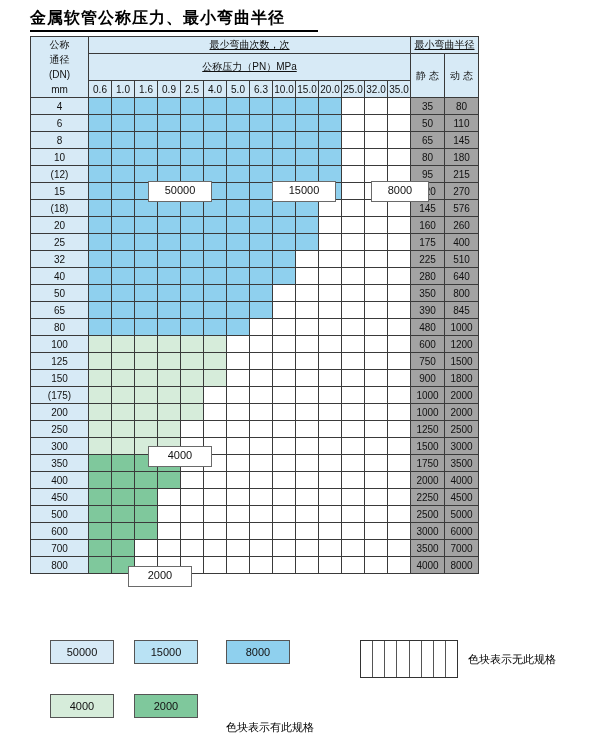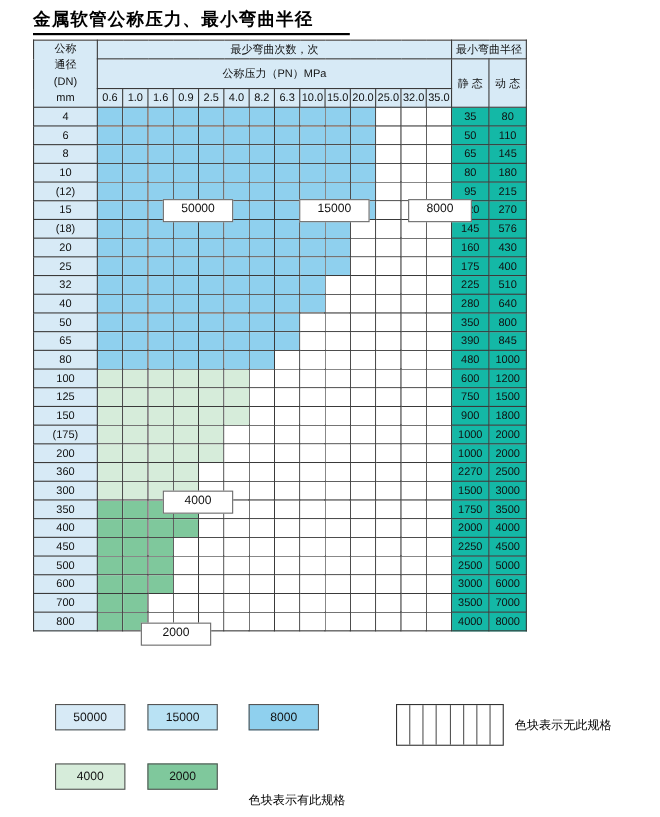--- a/index.html
+++ b/index.html
@@ -33,31 +33,31 @@
     border:1px solid #3a3a3a;
     padding:0;margin:0;
     font-size:10px;
     text-align:center;
     vertical-align:middle;
     height:17px;
     box-sizing:border-box;
     font-weight:normal;
   }
   .hdr{background:#d7eaf6;}
-  .hdr-top{height:22px;font-size:11px;}
+  .hdr-top{height:22px;font-size:11px;text-decoration:underline;}
   .dn-head{width:58px;background:#d7eaf6;font-size:11px;line-height:15px;}
   .pcol{width:23px;}
   .rcol{width:34px;}
   .rowlabel{background:#d7eaf6;font-size:11px;height:17px;}
   .vcell{position:relative;}
   .b-blue{background:#8fd0ee;}
   .b-green{background:#7fc89c;}
   .b-lgreen{background:#d6ecda;}
   .b-white{background:#ffffff;}
-  .rv{background:#14b8a6;font-size:10px;}
+  .rv{background:#a3a3a3;font-size:10px;}
 
   
   .tag{
     position:absolute;
     background:#fff;
     border:1px solid #6a6a6a;
     font-size:11px;
     text-align:center;
     line-height:17px;
     height:19px;
@@ -108,21 +108,21 @@
         <td class="hdr" rowspan="2">静 态</td>
         <td class="hdr" rowspan="2">动 态</td>
       </tr>
       <tr id="press-row">
           <td class="hdr pcol">0.6</td>
           <td class="hdr pcol">1.0</td>
           <td class="hdr pcol">1.6</td>
           <td class="hdr pcol">0.9</td>
           <td class="hdr pcol">2.5</td>
           <td class="hdr pcol">4.0</td>
-          <td class="hdr pcol">8.2</td>
+          <td class="hdr pcol">5.0</td>
           <td class="hdr pcol">6.3</td>
           <td class="hdr pcol">10.0</td>
           <td class="hdr pcol">15.0</td>
           <td class="hdr pcol">20.0</td>
           <td class="hdr pcol">25.0</td>
           <td class="hdr pcol">32.0</td>
           <td class="hdr pcol">35.0</td>
         </tr>
     </thead>
     <tbody id="tbody">
@@ -269,21 +269,21 @@
           <td class="pcol vcell b-blue"></td>
           <td class="pcol vcell b-blue"></td>
           <td class="pcol vcell b-blue"></td>
           <td class="pcol vcell b-blue"></td>
           <td class="pcol vcell b-blue"></td>
           <td class="pcol vcell b-white"></td>
           <td class="pcol vcell b-white"></td>
           <td class="pcol vcell b-white"></td>
           <td class="pcol vcell b-white"></td>
           <td class="rcol rv">160</td>
-          <td class="rcol rv">430</td>
+          <td class="rcol rv">260</td>
         </tr>
         <tr>
           <td class="rowlabel">25</td>
           <td class="pcol vcell b-blue"></td>
           <td class="pcol vcell b-blue"></td>
           <td class="pcol vcell b-blue"></td>
           <td class="pcol vcell b-blue"></td>
           <td class="pcol vcell b-blue"></td>
           <td class="pcol vcell b-blue"></td>
           <td class="pcol vcell b-blue"></td>
@@ -481,36 +481,36 @@
           <td class="pcol vcell b-white"></td>
           <td class="pcol vcell b-white"></td>
           <td class="pcol vcell b-white"></td>
           <td class="pcol vcell b-white"></td>
           <td class="pcol vcell b-white"></td>
           <td class="pcol vcell b-white"></td>
           <td class="rcol rv">1000</td>
           <td class="rcol rv">2000</td>
         </tr>
         <tr>
-          <td class="rowlabel">360</td>
-          <td class="pcol vcell b-lgreen"></td>
-          <td class="pcol vcell b-lgreen"></td>
-          <td class="pcol vcell b-lgreen"></td>
-          <td class="pcol vcell b-lgreen"></td>
-          <td class="pcol vcell b-white"></td>
-          <td class="pcol vcell b-white"></td>
-          <td class="pcol vcell b-white"></td>
-          <td class="pcol vcell b-white"></td>
-          <td class="pcol vcell b-white"></td>
-          <td class="pcol vcell b-white"></td>
-          <td class="pcol vcell b-white"></td>
-          <td class="pcol vcell b-white"></td>
-          <td class="pcol vcell b-white"></td>
-          <td class="pcol vcell b-white"></td>
-          <td class="rcol rv">2270</td>
+          <td class="rowlabel">250</td>
+          <td class="pcol vcell b-lgreen"></td>
+          <td class="pcol vcell b-lgreen"></td>
+          <td class="pcol vcell b-lgreen"></td>
+          <td class="pcol vcell b-lgreen"></td>
+          <td class="pcol vcell b-white"></td>
+          <td class="pcol vcell b-white"></td>
+          <td class="pcol vcell b-white"></td>
+          <td class="pcol vcell b-white"></td>
+          <td class="pcol vcell b-white"></td>
+          <td class="pcol vcell b-white"></td>
+          <td class="pcol vcell b-white"></td>
+          <td class="pcol vcell b-white"></td>
+          <td class="pcol vcell b-white"></td>
+          <td class="pcol vcell b-white"></td>
+          <td class="rcol rv">1250</td>
           <td class="rcol rv">2500</td>
         </tr>
         <tr>
           <td class="rowlabel">300</td>
           <td class="pcol vcell b-lgreen"></td>
           <td class="pcol vcell b-lgreen"></td>
           <td class="pcol vcell b-lgreen"></td>
           <td class="pcol vcell b-lgreen"></td>
           <td class="pcol vcell b-white"></td>
           <td class="pcol vcell b-white"></td>

